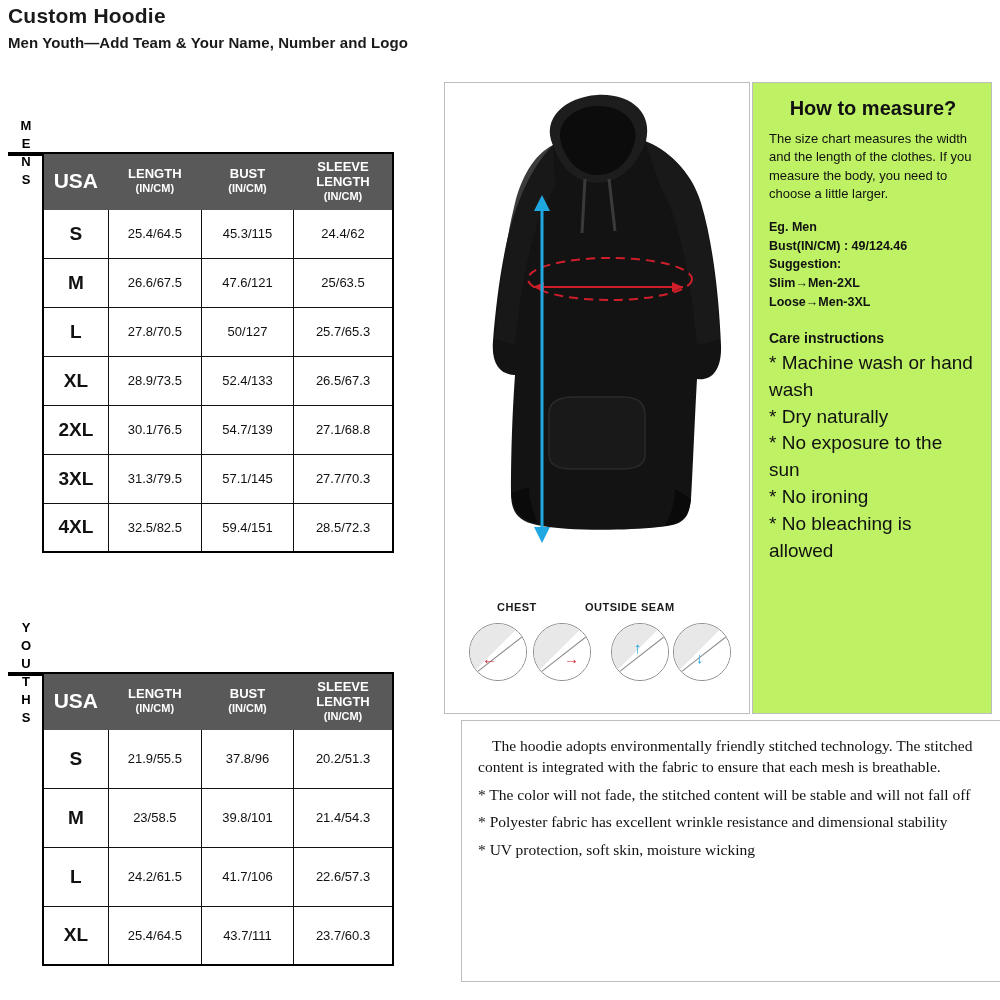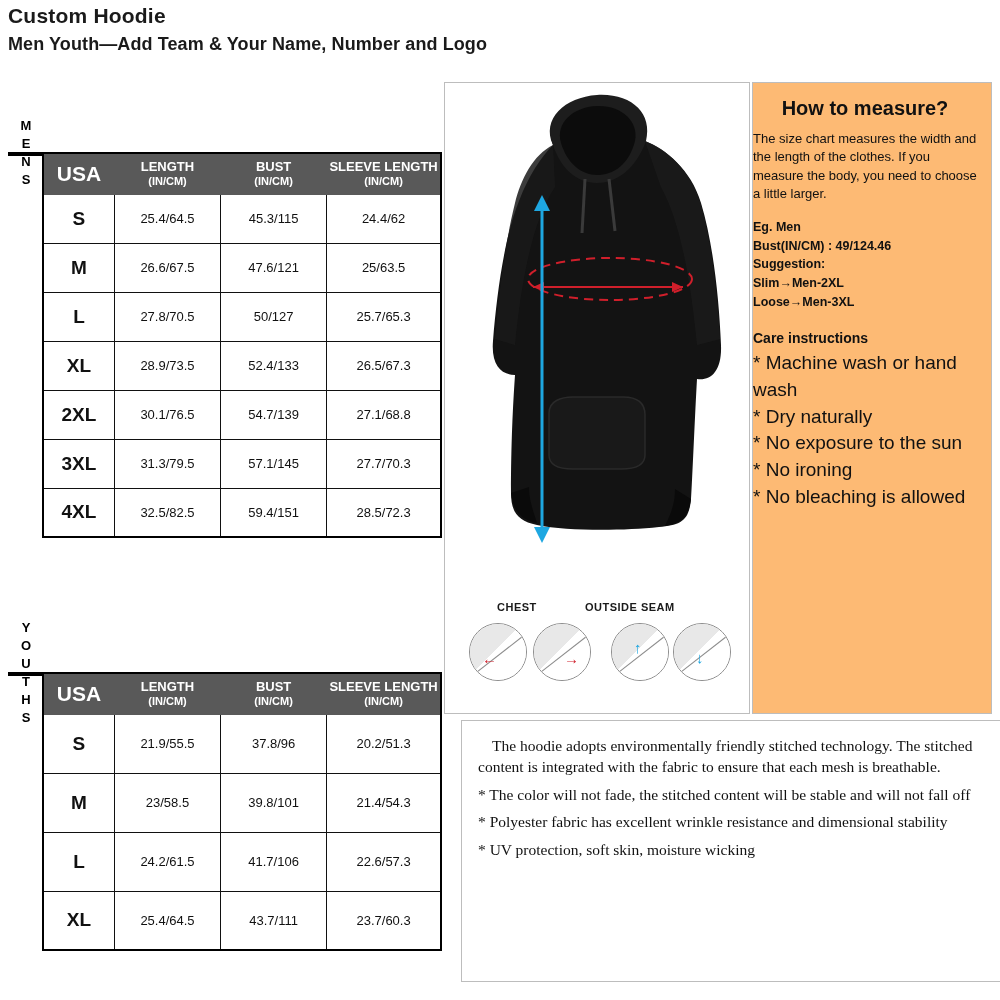--- a/index.html
+++ b/index.html
@@ -17,21 +17,21 @@
   .header { position: absolute; left: 8px; top: 4px; }
   .header h1 {
     margin: 0;
     font-size: 21px;
     font-weight: bold;
     letter-spacing: 0.2px;
     color: #1a1a1a;
   }
   .header h2 {
     margin: 6px 0 0 0;
-    font-size: 18px;
+    font-size: 15px;
     font-weight: bold;
     color: #1a1a1a;
     letter-spacing: 0.1px;
   }
 
   
   .table-block { position: absolute; }
   .table-block.mens { left: 8px; top: 152px; width: 424px; }
   .table-block.youths { left: 8px; top: 672px; width: 424px; }
 
@@ -50,21 +50,21 @@
     font-weight: bold;
     letter-spacing: 3px;
     writing-mode: vertical-rl;
     text-orientation: upright;
     line-height: 1;
     color: #000;
   }
   table.size {
     position: absolute;
     left: 34px; top: 0;
-    width: 400px;
+    width: 352px;
     border-collapse: collapse;
     background: #fff;
     border: 2px solid #000;
   }
   table.size th, table.size td {
     border: 1px solid #111;
     text-align: center;
     vertical-align: middle;
     font-size: 13px;
     color: #111;
@@ -134,22 +134,22 @@
     transform-origin: center;
   }
   .circ .arrow { position: absolute; font-size: 15px; line-height: 1; font-weight: bold; }
 
   
   .info-panel {
     position: absolute;
     left: 752px; top: 82px;
     width: 240px; height: 632px;
     border: 1px solid #bdbdbd;
-    background: #fdba74;
-    padding: 14px 14px 10px 0;
+    background: #bef264;
+    padding: 14px 14px 10px 16px;
   }
   .info-panel h3 {
     margin: 0 0 10px 0;
     font-size: 20px;
     font-weight: bold;
     text-align: center;
     color: #111;
   }
   .info-panel p.body {
     margin: 0;

